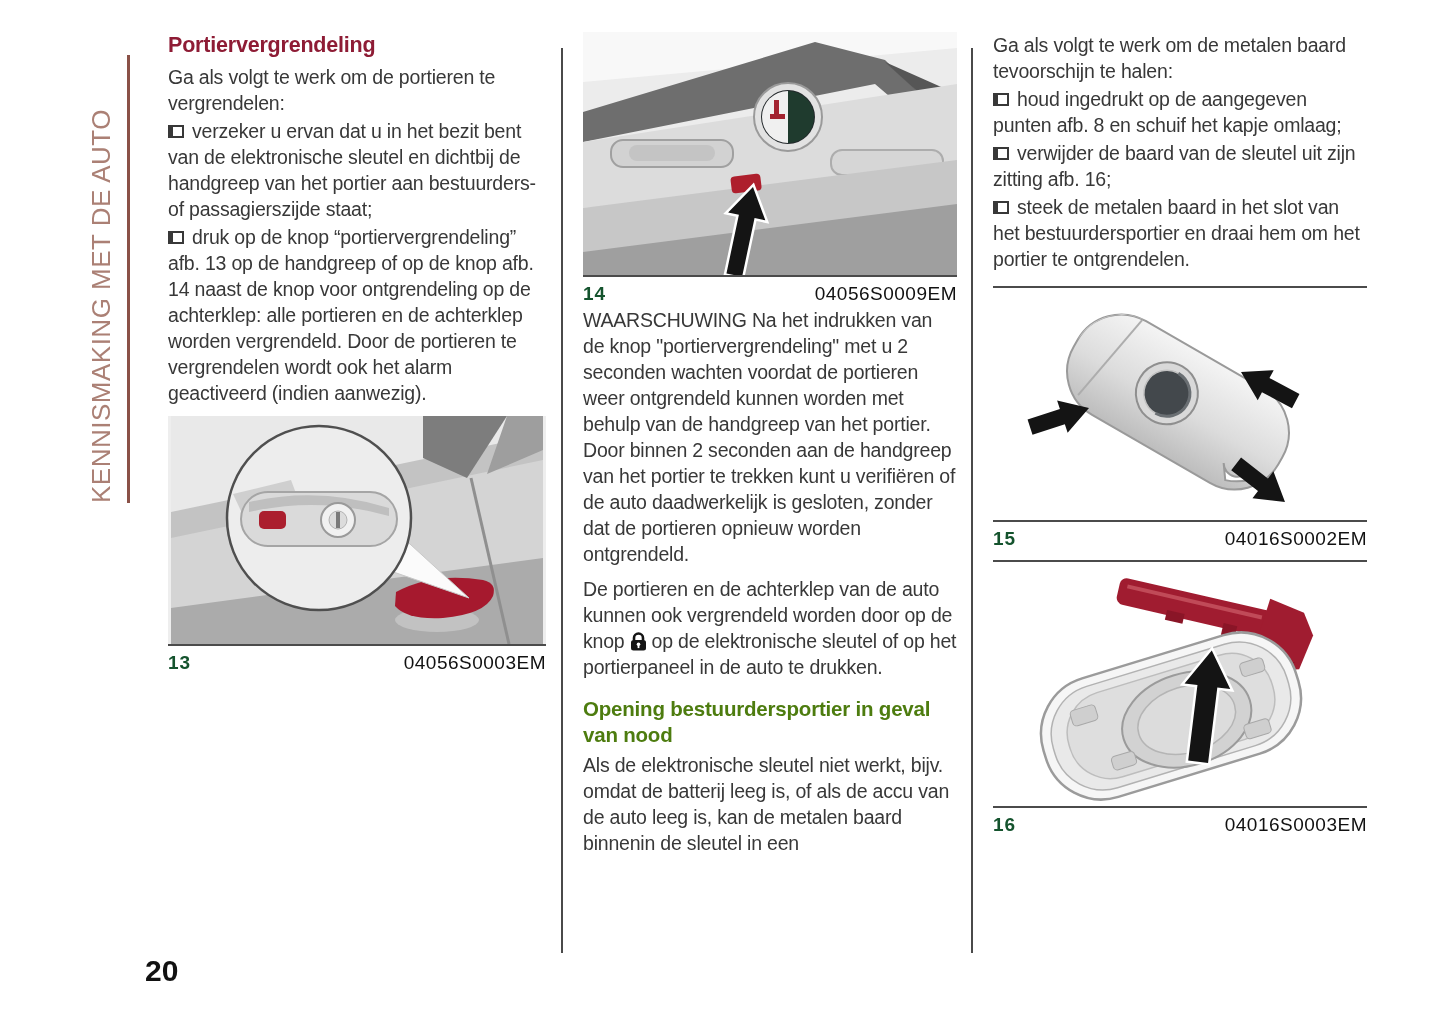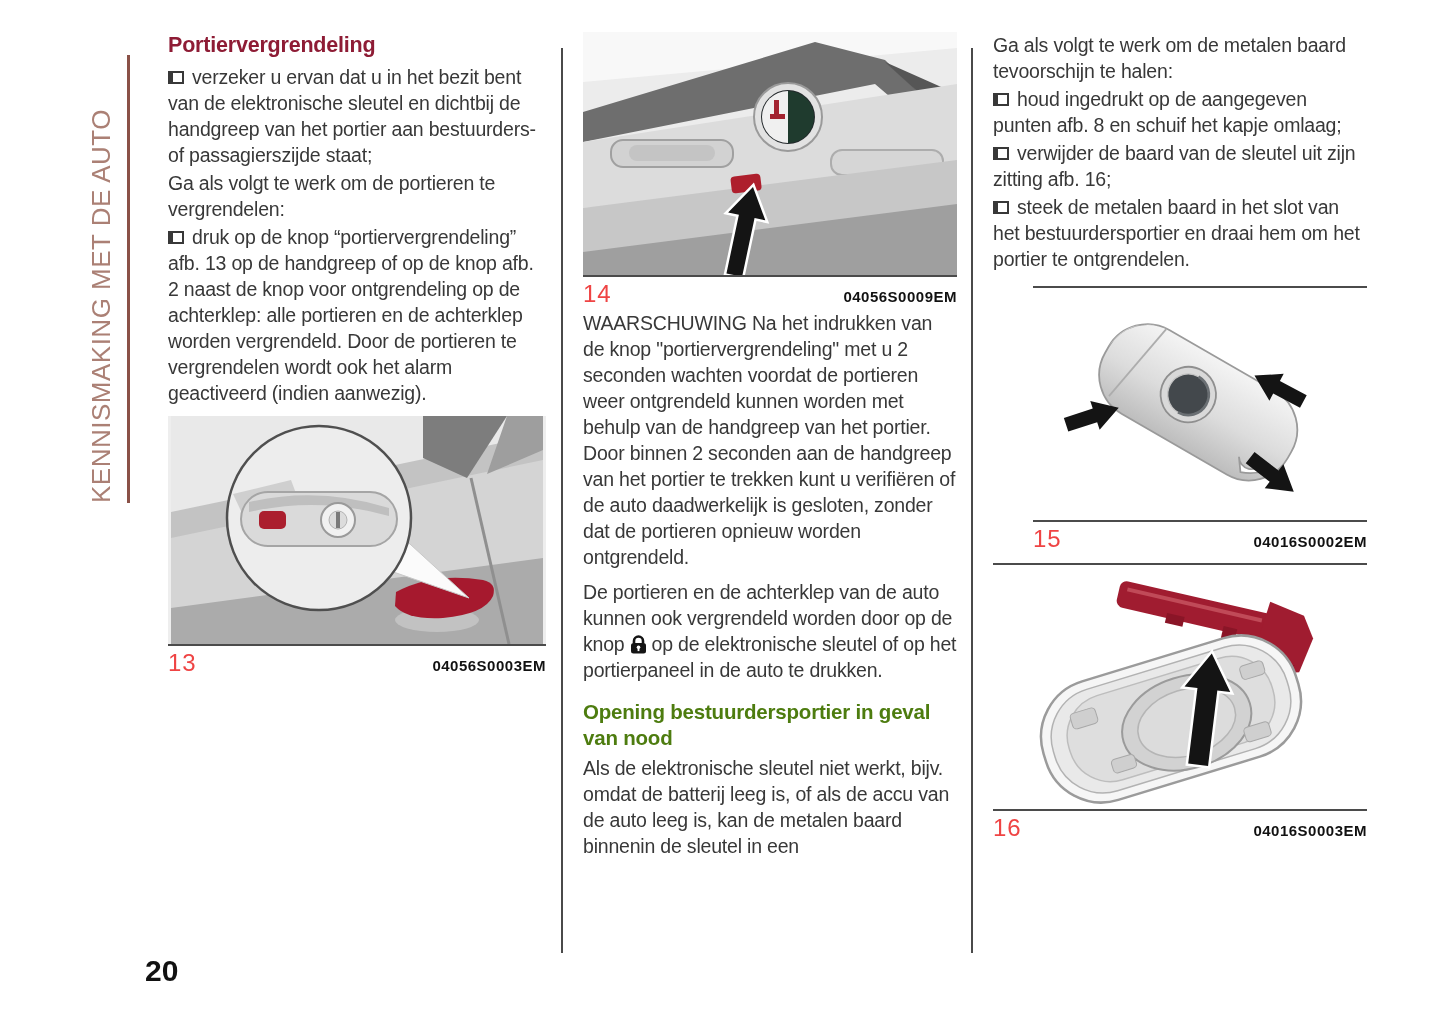--- a/index.html
+++ b/index.html
@@ -31,41 +31,41 @@
   }
   .lock-icon-svg{vertical-align:-3px;margin:0 5px;}
   
   figure{margin:0;padding:0;}
   .fig{margin-top:10px;}
   .fig-img{display:block;width:100%;background:#eee;}
   .fig15 .fig-img,.fig16 .fig-img{background:#fff;}
   .fig-rule{height:0;border-top:2px solid #4b4b4b;}
   .fig-top-rule{height:0;border-top:2px solid #4b4b4b;margin-bottom:2px;}
   figcaption{display:flex;justify-content:space-between;align-items:baseline;margin-top:4px;}
-  .fig-num{font-size:24px;font-weight:normal;color:#ef4444;letter-spacing:1px;}
-  .fig-code{font-size:15px;font-weight:bold;color:#111;letter-spacing:.5px;}
+  .fig-num{font-size:19px;font-weight:bold;color:#14532d;letter-spacing:1px;}
+  .fig-code{font-size:19px;font-weight:normal;color:#111;letter-spacing:.5px;}
   
   .page-number{position:absolute;left:145px;top:954px;font-size:30px;font-weight:bold;color:#111;}
 </style>
 </head>
 <body>
 
 <div class="page">
 
   <div class="sidebar-label">KENNISMAKING MET DE AUTO</div>
   <div class="sidebar-rule"></div>
 
   <div class="vsep vsep1"></div>
   <div class="vsep vsep2"></div>
 
   <div class="col col1">
     <h2 class="heading">Portiervergrendeling</h2>
+    <p class="tight">Ga als volgt te werk om de portieren te vergrendelen:</p>
     <p class="tight"><span class="bullet"></span><span>verzeker u ervan dat u in het bezit bent van de elektronische sleutel en dichtbij de handgreep van het portier aan bestuurders- of passagierszijde staat;</span></p>
-    <p class="tight">Ga als volgt te werk om de portieren te vergrendelen:</p>
-    <p><span class="bullet"></span><span>druk op de knop “portiervergrendeling” afb. 13 op de handgreep of op de knop afb. 2 naast de knop voor ontgrendeling op de achterklep: alle portieren en de achterklep worden vergrendeld. Door de portieren te vergrendelen wordt ook het alarm geactiveerd (indien aanwezig).</span></p>
+    <p><span class="bullet"></span><span>druk op de knop “portiervergrendeling” afb. 13 op de handgreep of op de knop afb. 14 naast de knop voor ontgrendeling op de achterklep: alle portieren en de achterklep worden vergrendeld. Door de portieren te vergrendelen wordt ook het alarm geactiveerd (indien aanwezig).</span></p>
 
     <figure class="fig fig13">
       <svg class="fig-img" width="372" height="228" viewBox="0 0 372 228">
         <rect x="0" y="0" width="372" height="228" fill="#e9e9e9"></rect>
         <polygon points="0,120 372,38 372,228 0,228" fill="#d4d4d4"></polygon>
         <polygon points="0,96 372,18 372,44 0,122" fill="#c3c3c3"></polygon>
         <polygon points="252,0 336,0 296,62 252,42" fill="#7d7d7d"></polygon>
         <polygon points="336,0 372,0 372,34 316,58" fill="#9e9e9e"></polygon>
         <polygon points="0,192 372,142 372,228 0,228" fill="#ababab"></polygon>
         <line x1="300" y1="62" x2="338" y2="228" stroke="#8f8f8f" stroke-width="3"></line>
@@ -136,21 +136,21 @@
     <h3 class="subheading">Opening bestuurdersportier in geval van nood</h3>
     <p>Als de elektronische sleutel niet werkt, bijv. omdat de batterij leeg is, of als de accu van de auto leeg is, kan de metalen baard binnenin de sleutel in een</p>
   </div>
 
   <div class="col col3">
     <p class="tight">Ga als volgt te werk om de metalen baard tevoorschijn te halen:</p>
     <p class="tight"><span class="bullet"></span><span>houd ingedrukt op de aangegeven punten afb. 8 en schuif het kapje omlaag;</span></p>
     <p class="tight"><span class="bullet"></span><span>verwijder de baard van de sleutel uit zijn zitting afb. 16;</span></p>
     <p><span class="bullet"></span><span>steek de metalen baard in het slot van het bestuurdersportier en draai hem om het portier te ontgrendelen.</span></p>
 
-    <figure class="fig fig15" style="margin-top:14px;margin-left:40px;">
+    <figure class="fig fig15" style="margin-top:14px;">
       <div class="fig-top-rule"></div>
       <svg class="fig-img" width="374" height="230" viewBox="0 0 374 230">
         <rect x="0" y="0" width="374" height="230" fill="#ffffff"></rect>
         <defs>
           <linearGradient id="fobGrad" x1="0" y1="0" x2="0" y2="1">
             <stop offset="0" stop-color="#f4f4f4"></stop>
               <stop offset=".55" stop-color="#dcdcdc"></stop>
               <stop offset="1" stop-color="#bdbdbd"></stop>
           </linearGradient>
         </defs>

